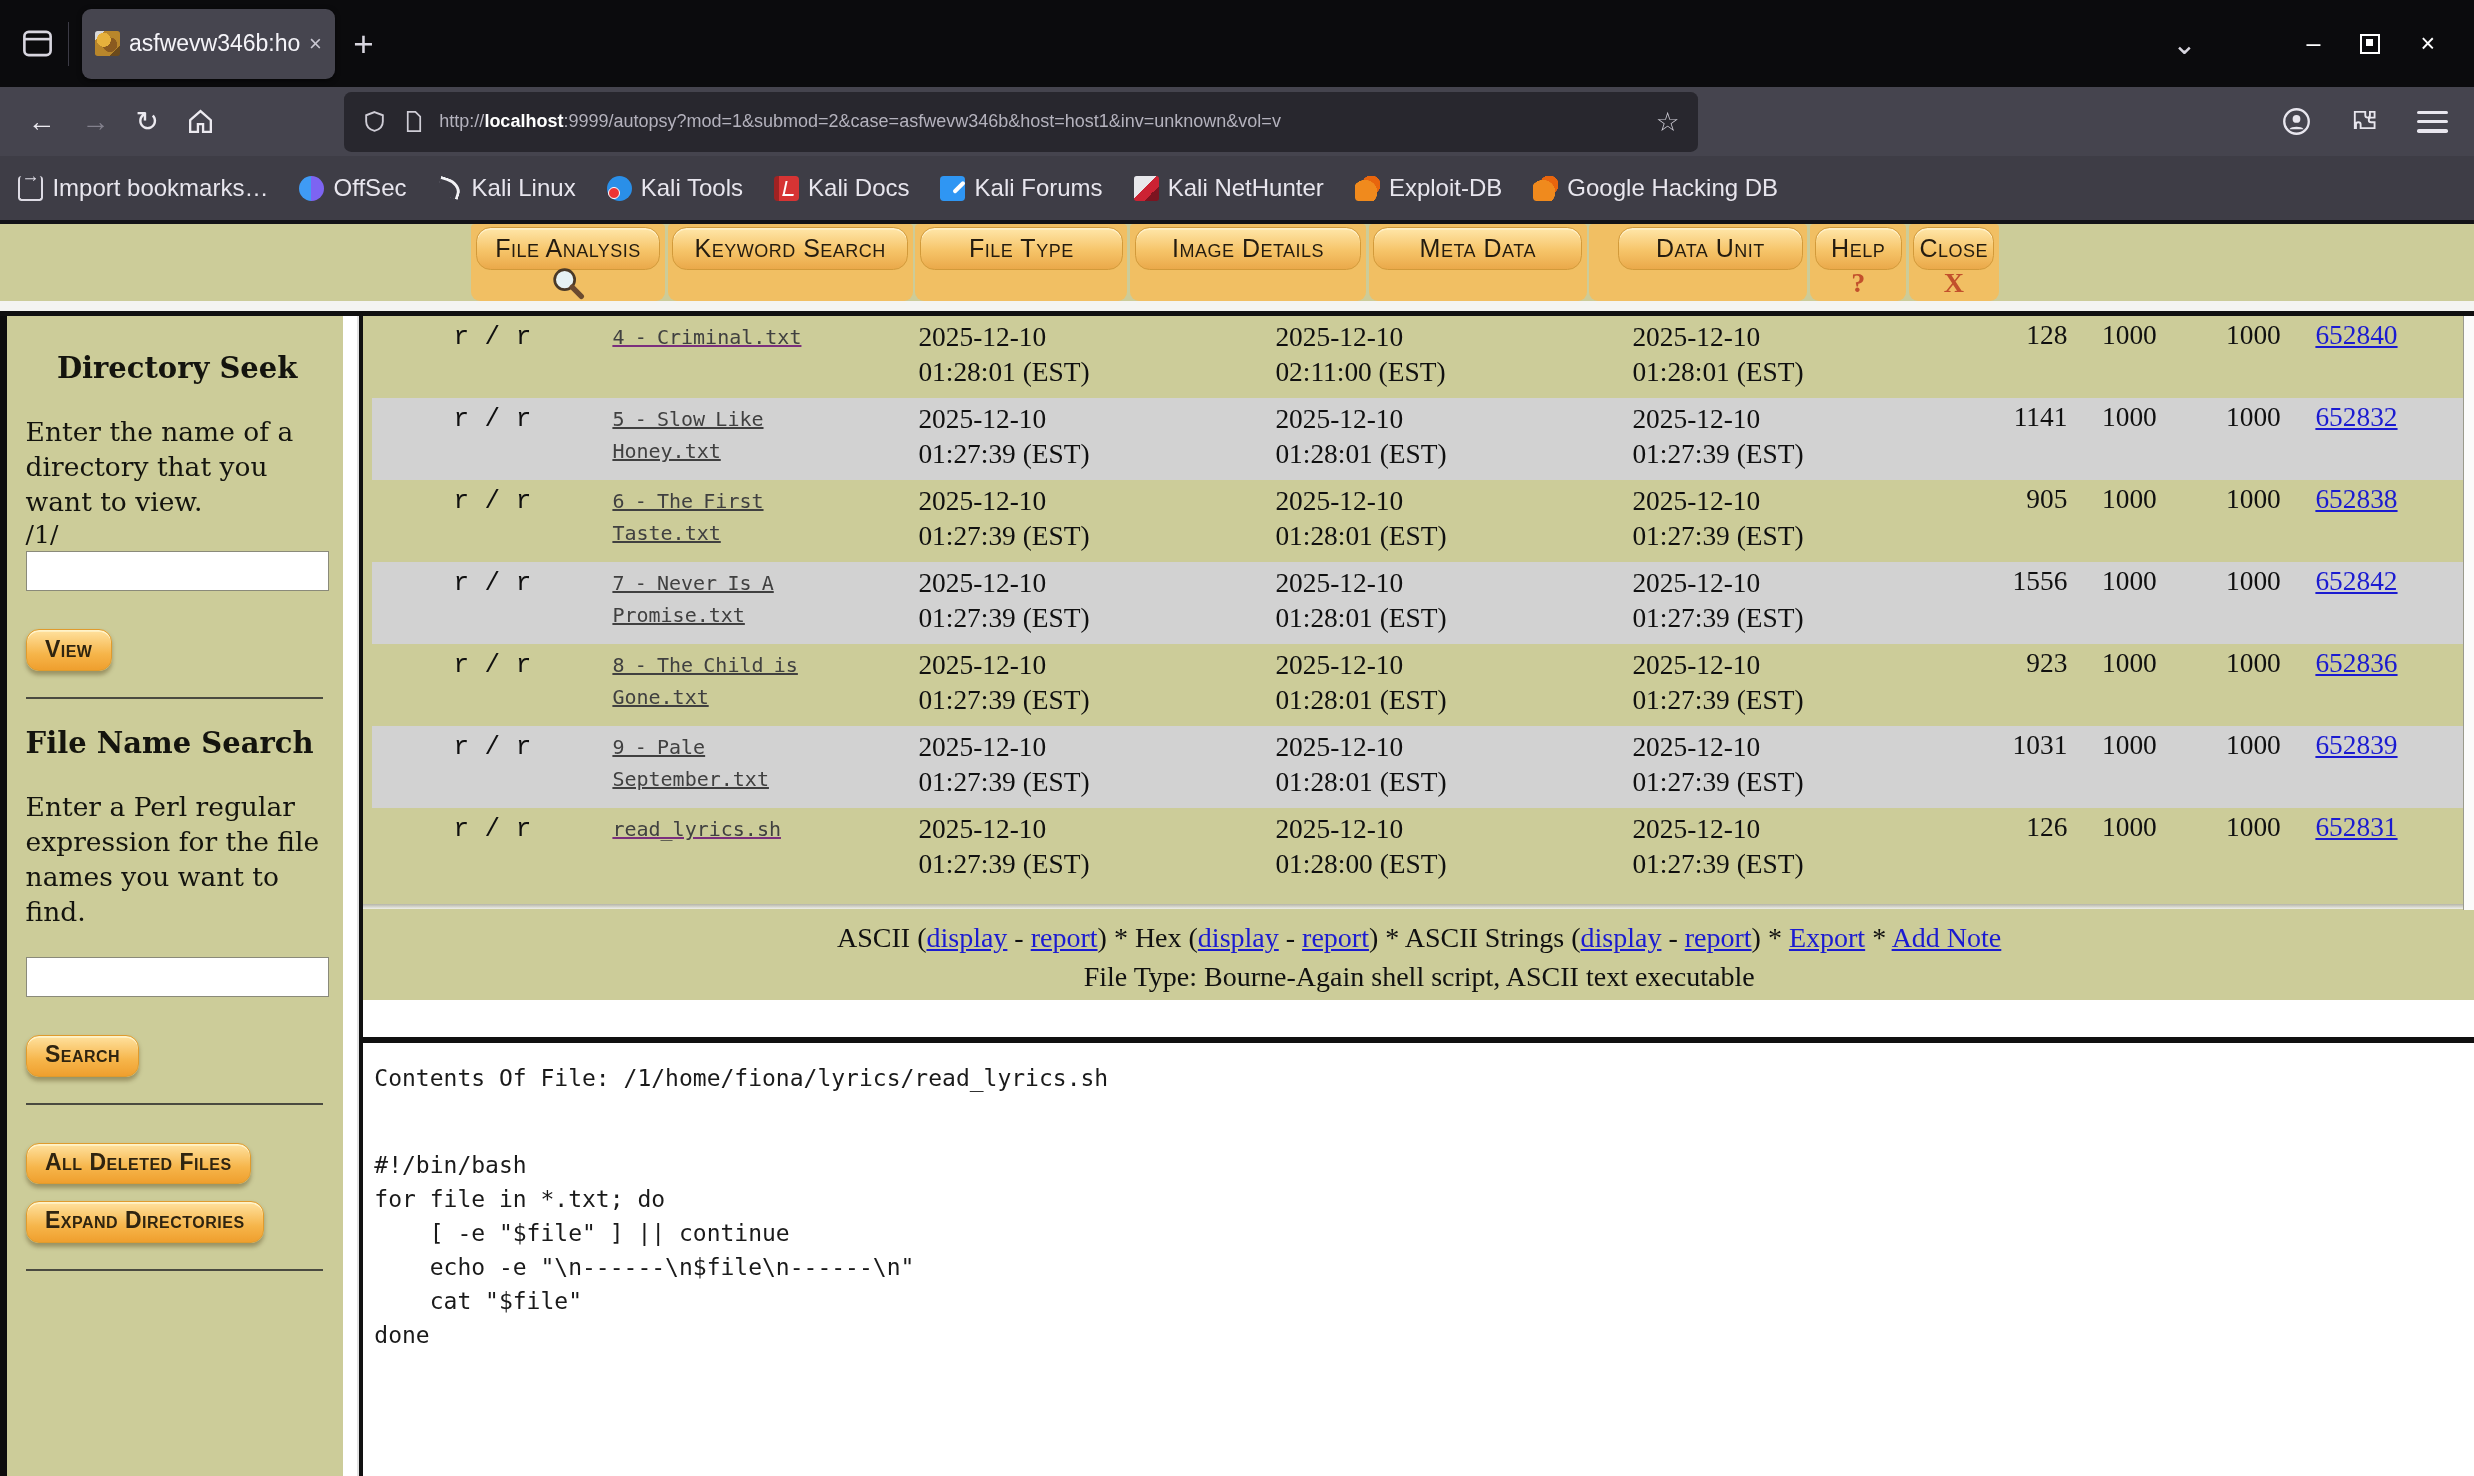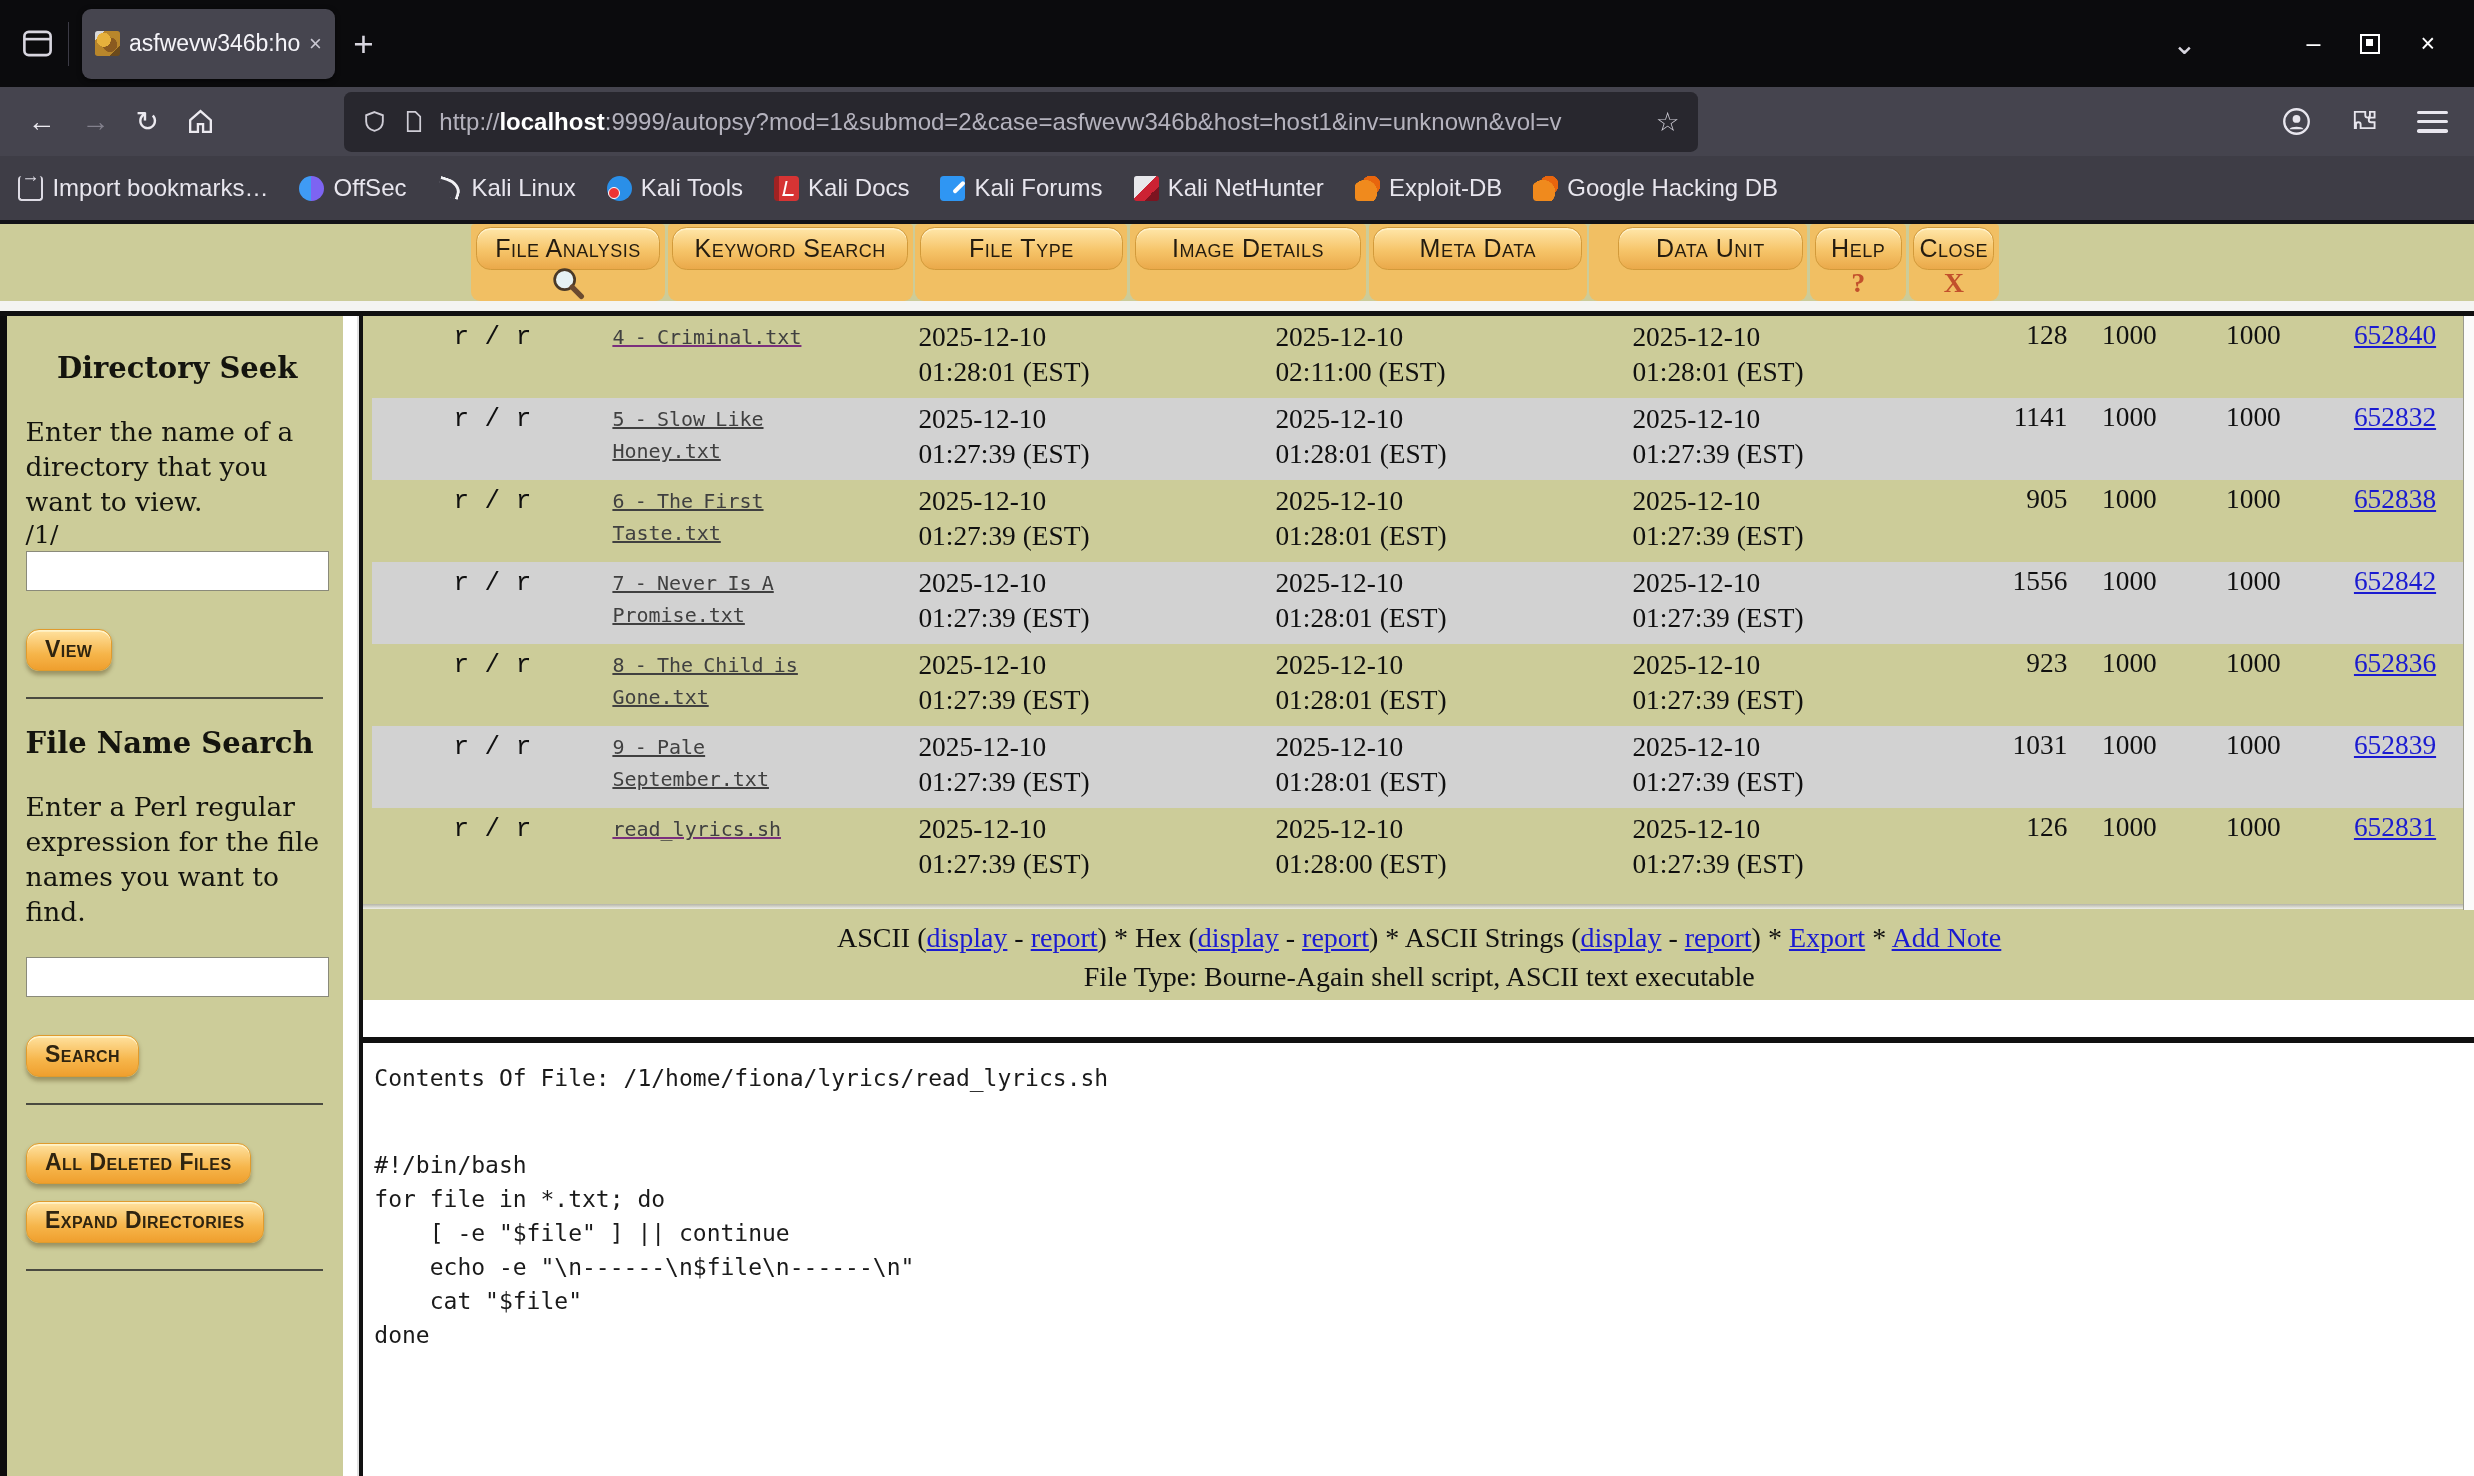--- a/index.html
+++ b/index.html
@@ -28,21 +28,21 @@
   .winmax { width:20px; height:20px; border:2.7px solid #fff; margin-right:40px; position:relative; }
   .winmax::after { content:""; position:absolute; left:3.7px; top:3.7px; width:7.3px; height:7.3px; background:#fff; }
 
   
   .toolbar { height:69px; background:#45444e; display:flex; align-items:center; position:relative; }
   .navico { font-size:28px; color:#eceaf0; margin-left:27.4px; }
   .navico.dim { color:#83818d; }
   .navsvg { margin-left:26px; }
   .urlbar { width:1354px; height:60px; margin-left:128px; background:#28272e; border-radius:7.3px;
             display:flex; align-items:center; padding:0 18.3px; gap:14.6px; }
-  .urltext { flex:1; font-size:24px; color:#b4b2bd; white-space:nowrap; overflow:hidden; }
+  .urltext { flex:1; font-size:18px; color:#b4b2bd; white-space:nowrap; overflow:hidden; }
   .urltext b { color:#ffffff; font-weight:700; }
   .star { font-size:26.5px; color:#cfcdd6; }
   .ricos { margin-left:auto; display:flex; align-items:center; gap:37px; margin-right:27.4px; }
   .burger { width:31px; height:22px; display:flex; flex-direction:column; justify-content:space-between; }
   .burger i { display:block; height:3.2px; background:#e8e6ee; border-radius:1.8px; }
 
   
   .bookbar { height:68px; background:#3e3d46; border-bottom:4.6px solid #131317;
              display:flex; align-items:center; gap:31px; padding-left:18.3px;
              font-size:24px; color:#e8e6ee; }
@@ -113,21 +113,21 @@
   .frow.alt { background:#d2d2d2; }
   .c { font-size:27.4px; color:#101010; }
   .c.perm { text-align:center; font-family:"Liberation Mono", monospace; font-size:26px; padding-top:1.8px; }
   .c.name { padding-right:20px; }
   .c.name a { font-family:"DejaVu Sans Mono", monospace; font-size:20px; line-height:30px;
               color:#404040; word-spacing:-1.8px; }
   .c.name a.visited { text-decoration-color:#7b2f7d; }
   .c.date { padding-left:41px; line-height:35px; }
   .c.size { text-align:right; }
   .c.uid, .c.gid { text-align:center; }
-  .c.meta { text-align:right; padding-right:7.3px; }
+  .c.meta { text-align:left; padding-right:7.3px; }
   .c.meta a { color:#1b1bd1; text-decoration:underline; }
 
   .table-edge { height:5.5px; background:linear-gradient(#b5b5a8,#efefe9); }
   .actions-band { height:91px; background:#CCCC99; text-align:center; padding-top:13px;
                   font-size:28px; color:#101010; }
   .actions-band a { color:#1b1bd1; text-decoration:underline; }
   .ft-line { margin-top:7.3px; }
   .gap2 { height:37px; background:#ffffff; }
   .hrblack { height:5.5px; background:#101010; }
   .fcontents { background:#ffffff; height:435px; padding:22px 0 0 11px;

